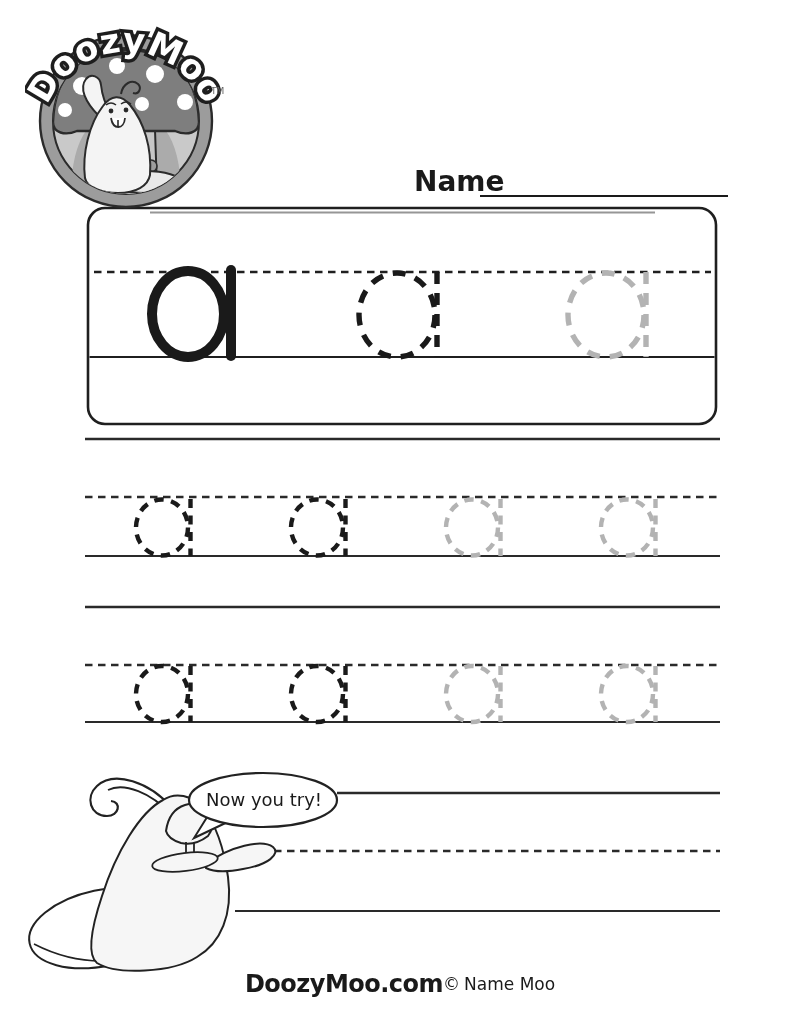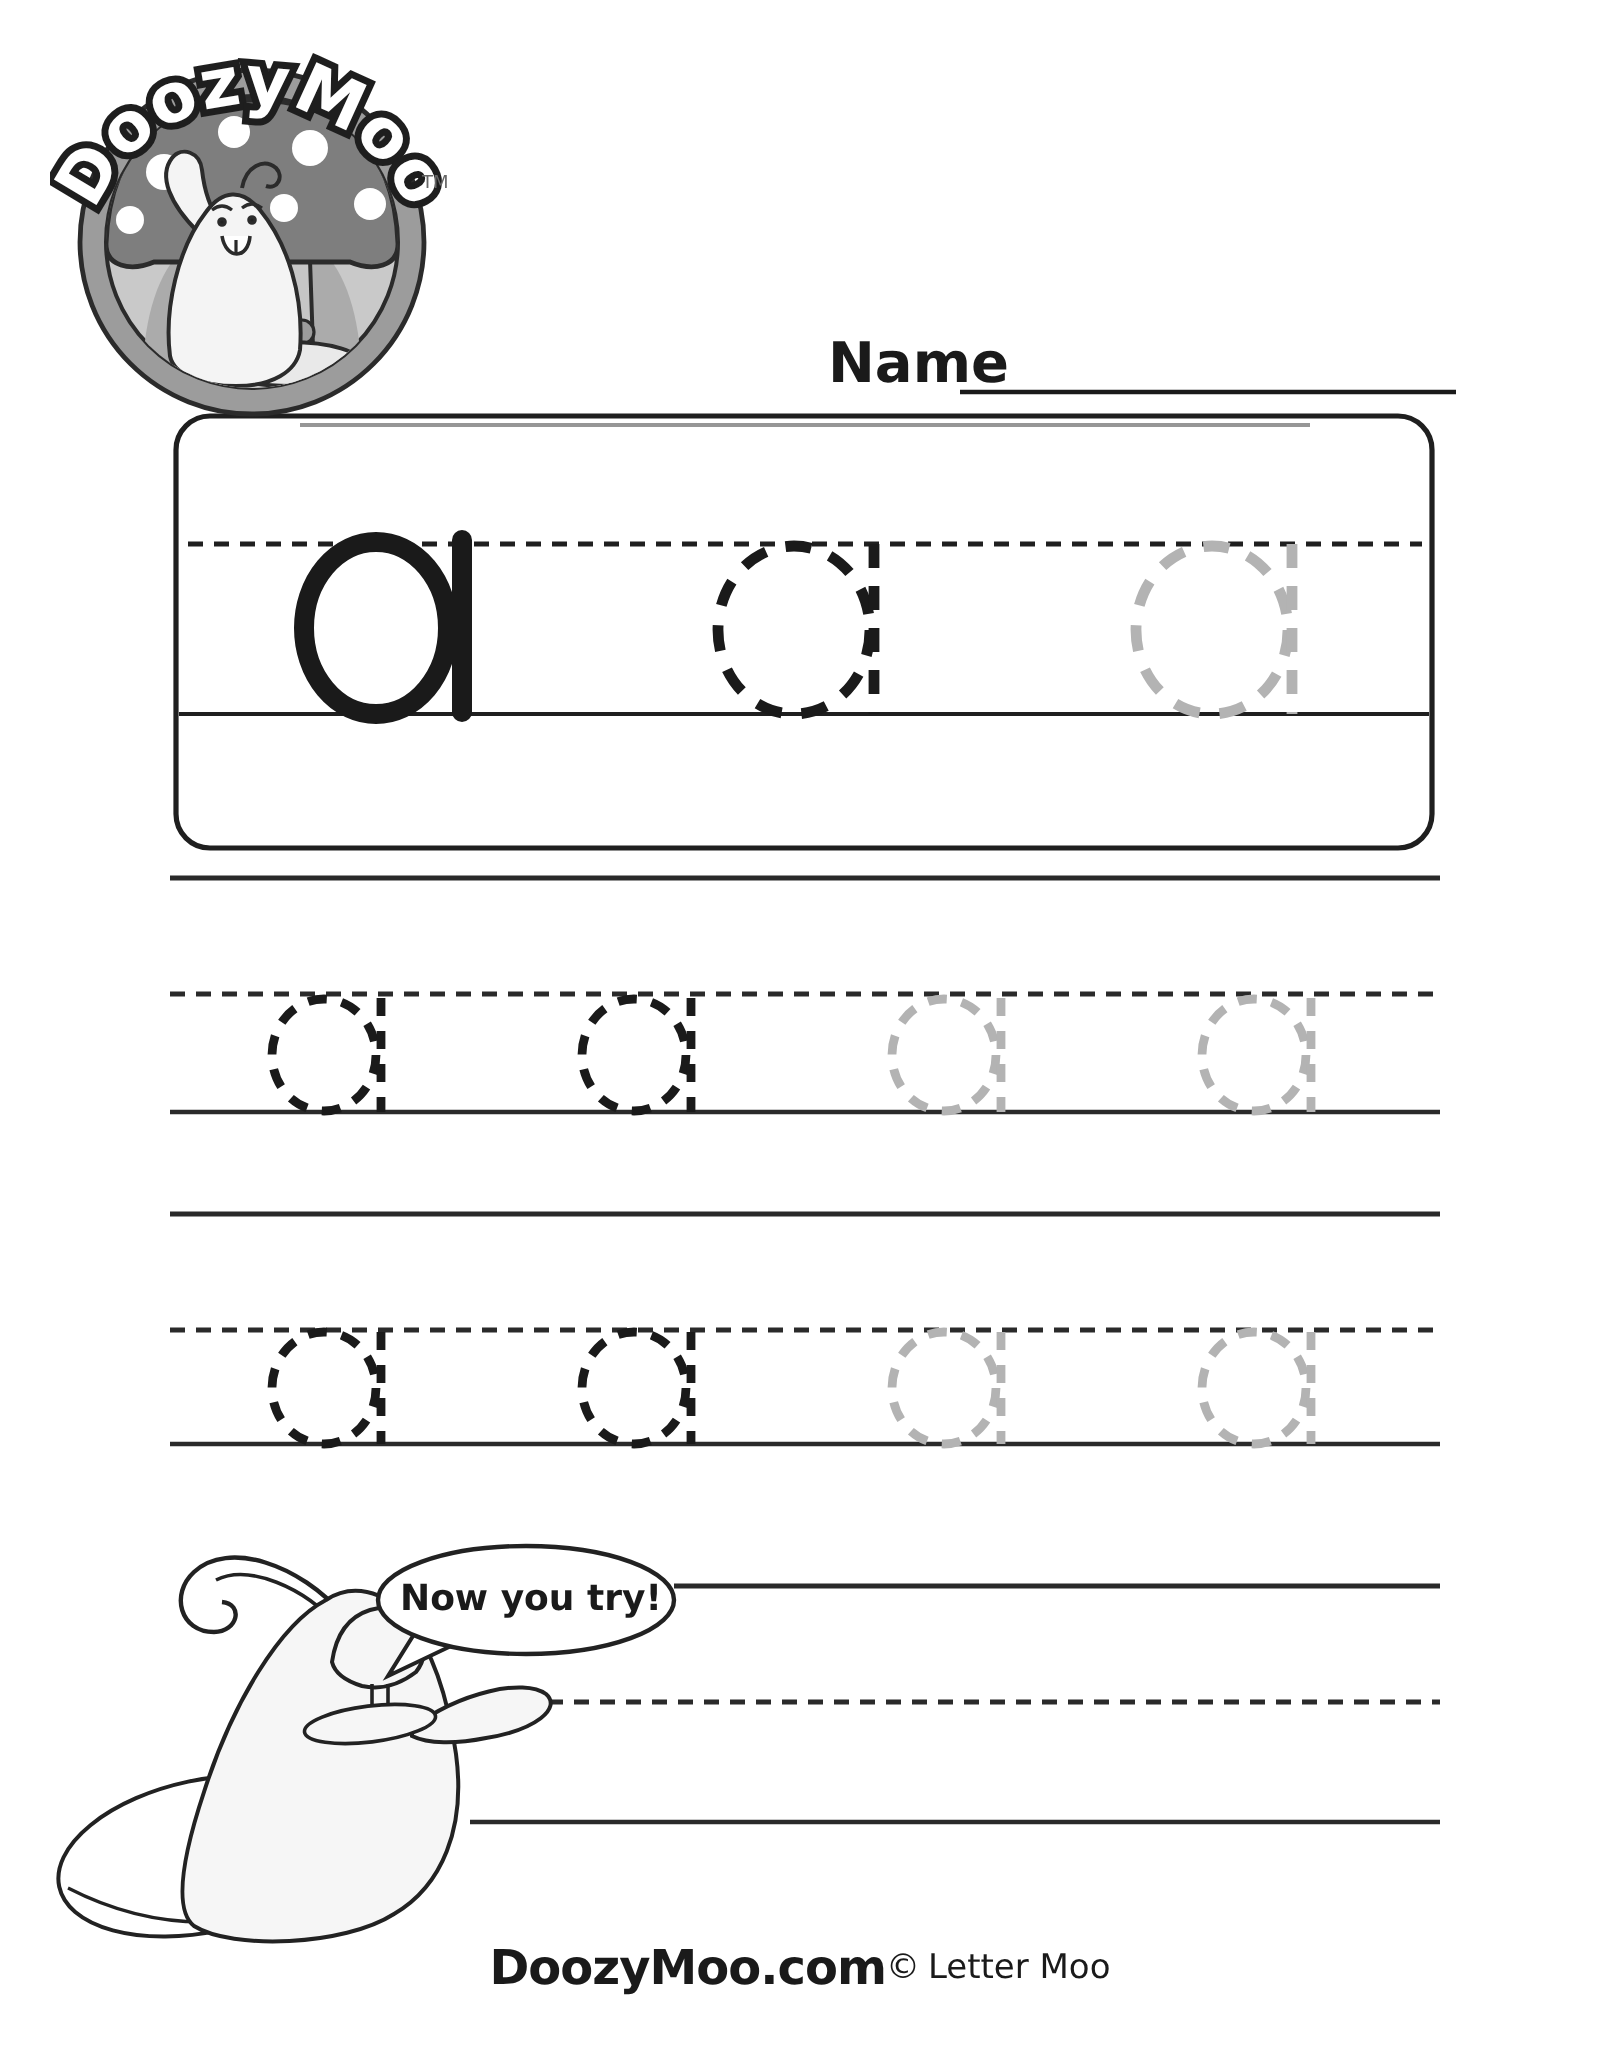--- a/index.html
+++ b/index.html
@@ -3,21 +3,21 @@
 <meta charset="utf-8">
 <style>
   html,body{margin:0;padding:0;background:#888;}
   .page{
     position:relative;width:800px;height:1035px;background:#ffffff;
     font-family:"DejaVu Sans",sans-serif;color:#1a1a1a;overflow:hidden;margin:0 auto;
   }
   .abs{position:absolute;}
   .title-block{left:248px;top:44px;line-height:36px;font-size:25px;font-weight:600;letter-spacing:-0.3px;}
   .name-label{left:398px;top:165px;font-size:28px;font-weight:600;margin-left:16px;}
-  .bubble-text{left:200px;top:789px;width:128px;text-align:center;font-size:18px;font-weight:700;white-space:nowrap;}
+  .bubble-text{left:200px;top:789px;width:128px;text-align:center;font-size:18px;font-weight:400;white-space:nowrap;}
   .footer{left:0;top:970px;width:800px;display:flex;justify-content:center;align-items:center;}
   .footer .site{font-size:24px;font-weight:bold;letter-spacing:-0.5px;}
   .footer .copy{font-size:17px;display:flex;align-items:center;gap:4px;}
   svg{display:block;}
   .sheet{position:absolute;left:0;top:0;}
   .logo-svg{position:absolute;left:25px;top:12px;}
 </style>
 </head>
 <body>
 
@@ -178,17 +178,17 @@
 
 
   <div class="abs name-label">Name</div>
 
   <div class="abs bubble-text">Now you try!</div>
 
   <div class="abs footer">
     <span class="site">DoozyMoo.com</span>
     <span class="copy">
       <span>©</span>
-      <span>Letter Moo</span>
+      <span>Name Moo</span>
     </span>
   </div>
 
 </div>
 
 </body></html>

